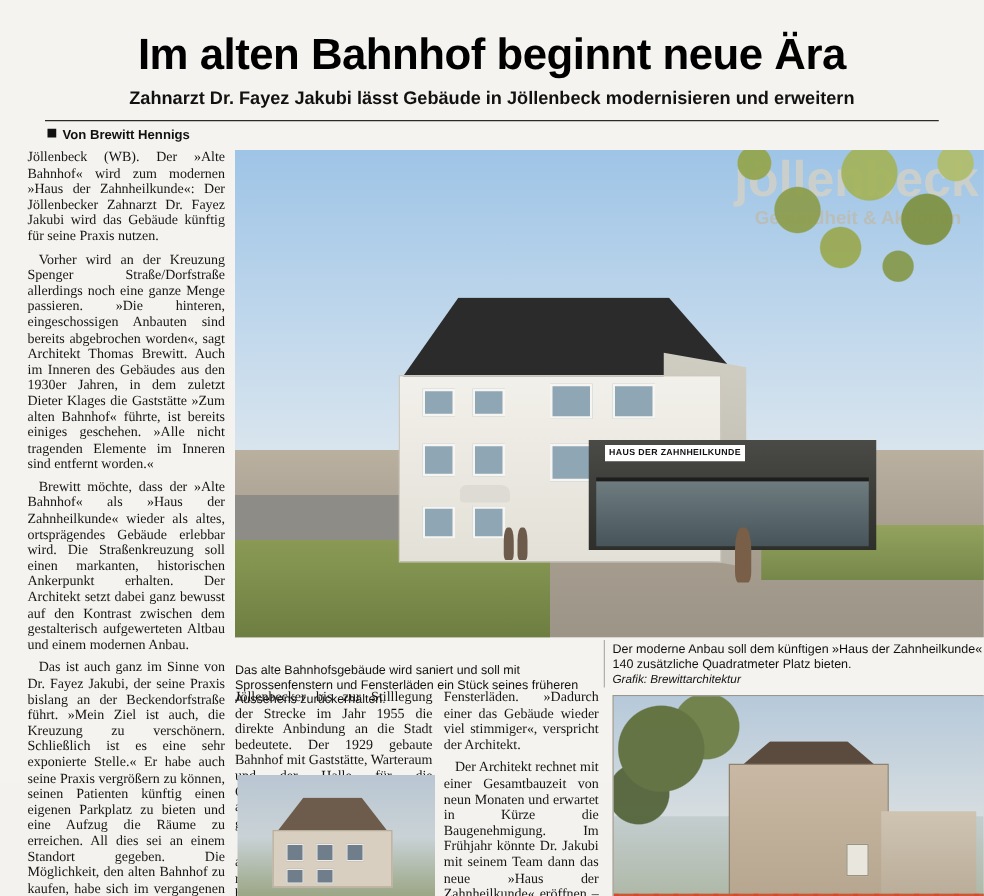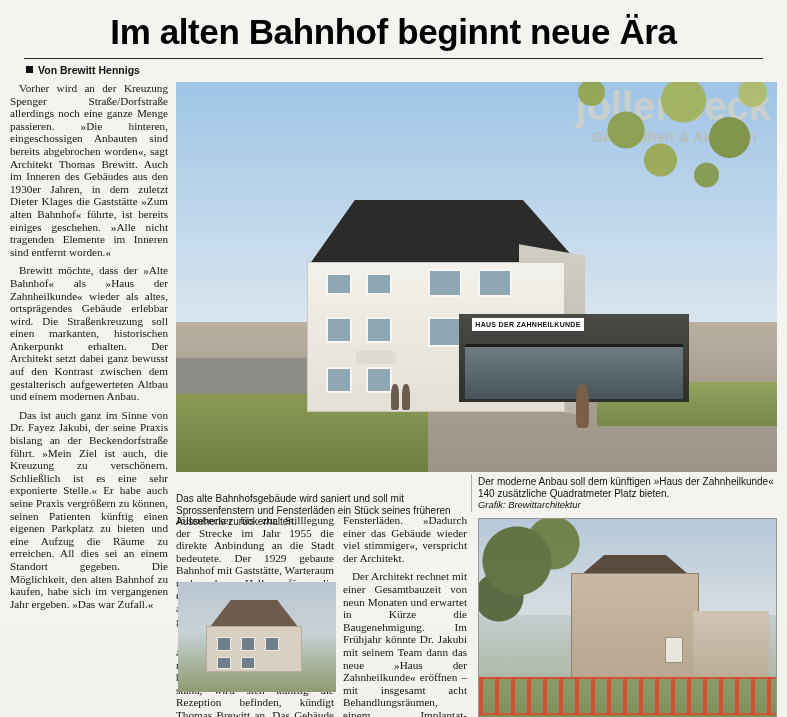--- a/index.html
+++ b/index.html
@@ -12,21 +12,21 @@
     background: #f4f2ee;
     font-family: "Liberation Serif", serif;
     color: #1a1a1a;
     overflow: hidden;
   }
   .page {
     position: relative;
     width: 787px;
     height: 626px;
     background: #f5f3ef;
-    padding: 0;
+    padding: 12px;
     box-sizing: border-box;
   }
 
   
   .headline-wrap {
     padding: 8px 14px 0 14px;
   }
   .headline {
     font-family: "Liberation Sans", sans-serif;
     font-weight: bold;
@@ -331,30 +331,32 @@
      border-top: 2px solid rgba(220,70,40,.8); border-bottom: 2px solid rgba(220,70,40,.8); }
   .pb-sign { position:absolute; left: 186px; top: 118px; width: 18px; height: 26px; background:#e9e6dd; border:1px solid #9a937f; box-sizing:border-box; }
 </style>
 </head>
 <body>
 
 <div class="page">
 
   <div class="headline-wrap">
     <div class="headline">Im alten Bahnhof beginnt neue Ära</div>
+    <div class="subhead">Zahnarzt Dr. Fayez Jakubi lässt Gebäude in Jöllenbeck modernisieren und erweitern</div>
     <div class="rule"></div>
     <div class="byline">
       <span class="sq"></span><span>Von Brewitt Hennigs</span>
     </div>
   </div>
 
   <div class="content">
 
     <div class="col-left">
       <div class="col-body">
+        <p class="first">Jöllenbeck (WB). Der »Alte Bahnhof« wird zum modernen »Haus der Zahnheilkunde«: Der Jöllenbecker Zahnarzt Dr. Fayez Jakubi wird das Gebäude künftig für seine Praxis nutzen.</p>
         <p>Vorher wird an der Kreuzung Spenger Straße/Dorfstraße allerdings noch eine ganze Menge passieren. »Die hinteren, eingeschossigen Anbauten sind bereits abgebrochen worden«, sagt Architekt Thomas Brewitt. Auch im Inneren des Gebäudes aus den 1930er Jahren, in dem zuletzt Dieter Klages die Gaststätte »Zum alten Bahnhof« führte, ist bereits einiges geschehen. »Alle nicht tragenden Elemente im Inneren sind entfernt worden.«</p>
         <p>Brewitt möchte, dass der »Alte Bahnhof« als »Haus der Zahnheilkunde« wieder als altes, ortsprägendes Gebäude erlebbar wird. Die Straßenkreuzung soll einen markanten, historischen Ankerpunkt erhalten. Der Architekt setzt dabei ganz bewusst auf den Kontrast zwischen dem gestalterisch aufgewerteten Altbau und einem modernen Anbau.</p>
         <p>Das ist auch ganz im Sinne von Dr. Fayez Jakubi, der seine Praxis bislang an der Beckendorfstraße führt. »Mein Ziel ist auch, die Kreuzung zu verschönern. Schließlich ist es eine sehr exponierte Stelle.« Er habe auch seine Praxis vergrößern zu können, seinen Patienten künftig einen eigenen Parkplatz zu bieten und eine Aufzug die Räume zu erreichen. All dies sei an einem Standort gegeben. Die Möglichkeit, den alten Bahnhof zu kaufen, habe sich im vergangenen Jahr ergeben. »Das war Zufall.«</p>
 
       </div>
     </div>
 
     <div class="render">
       <div class="sky-top"></div>
       <div class="ghost-text">jöllenbeck</div>

